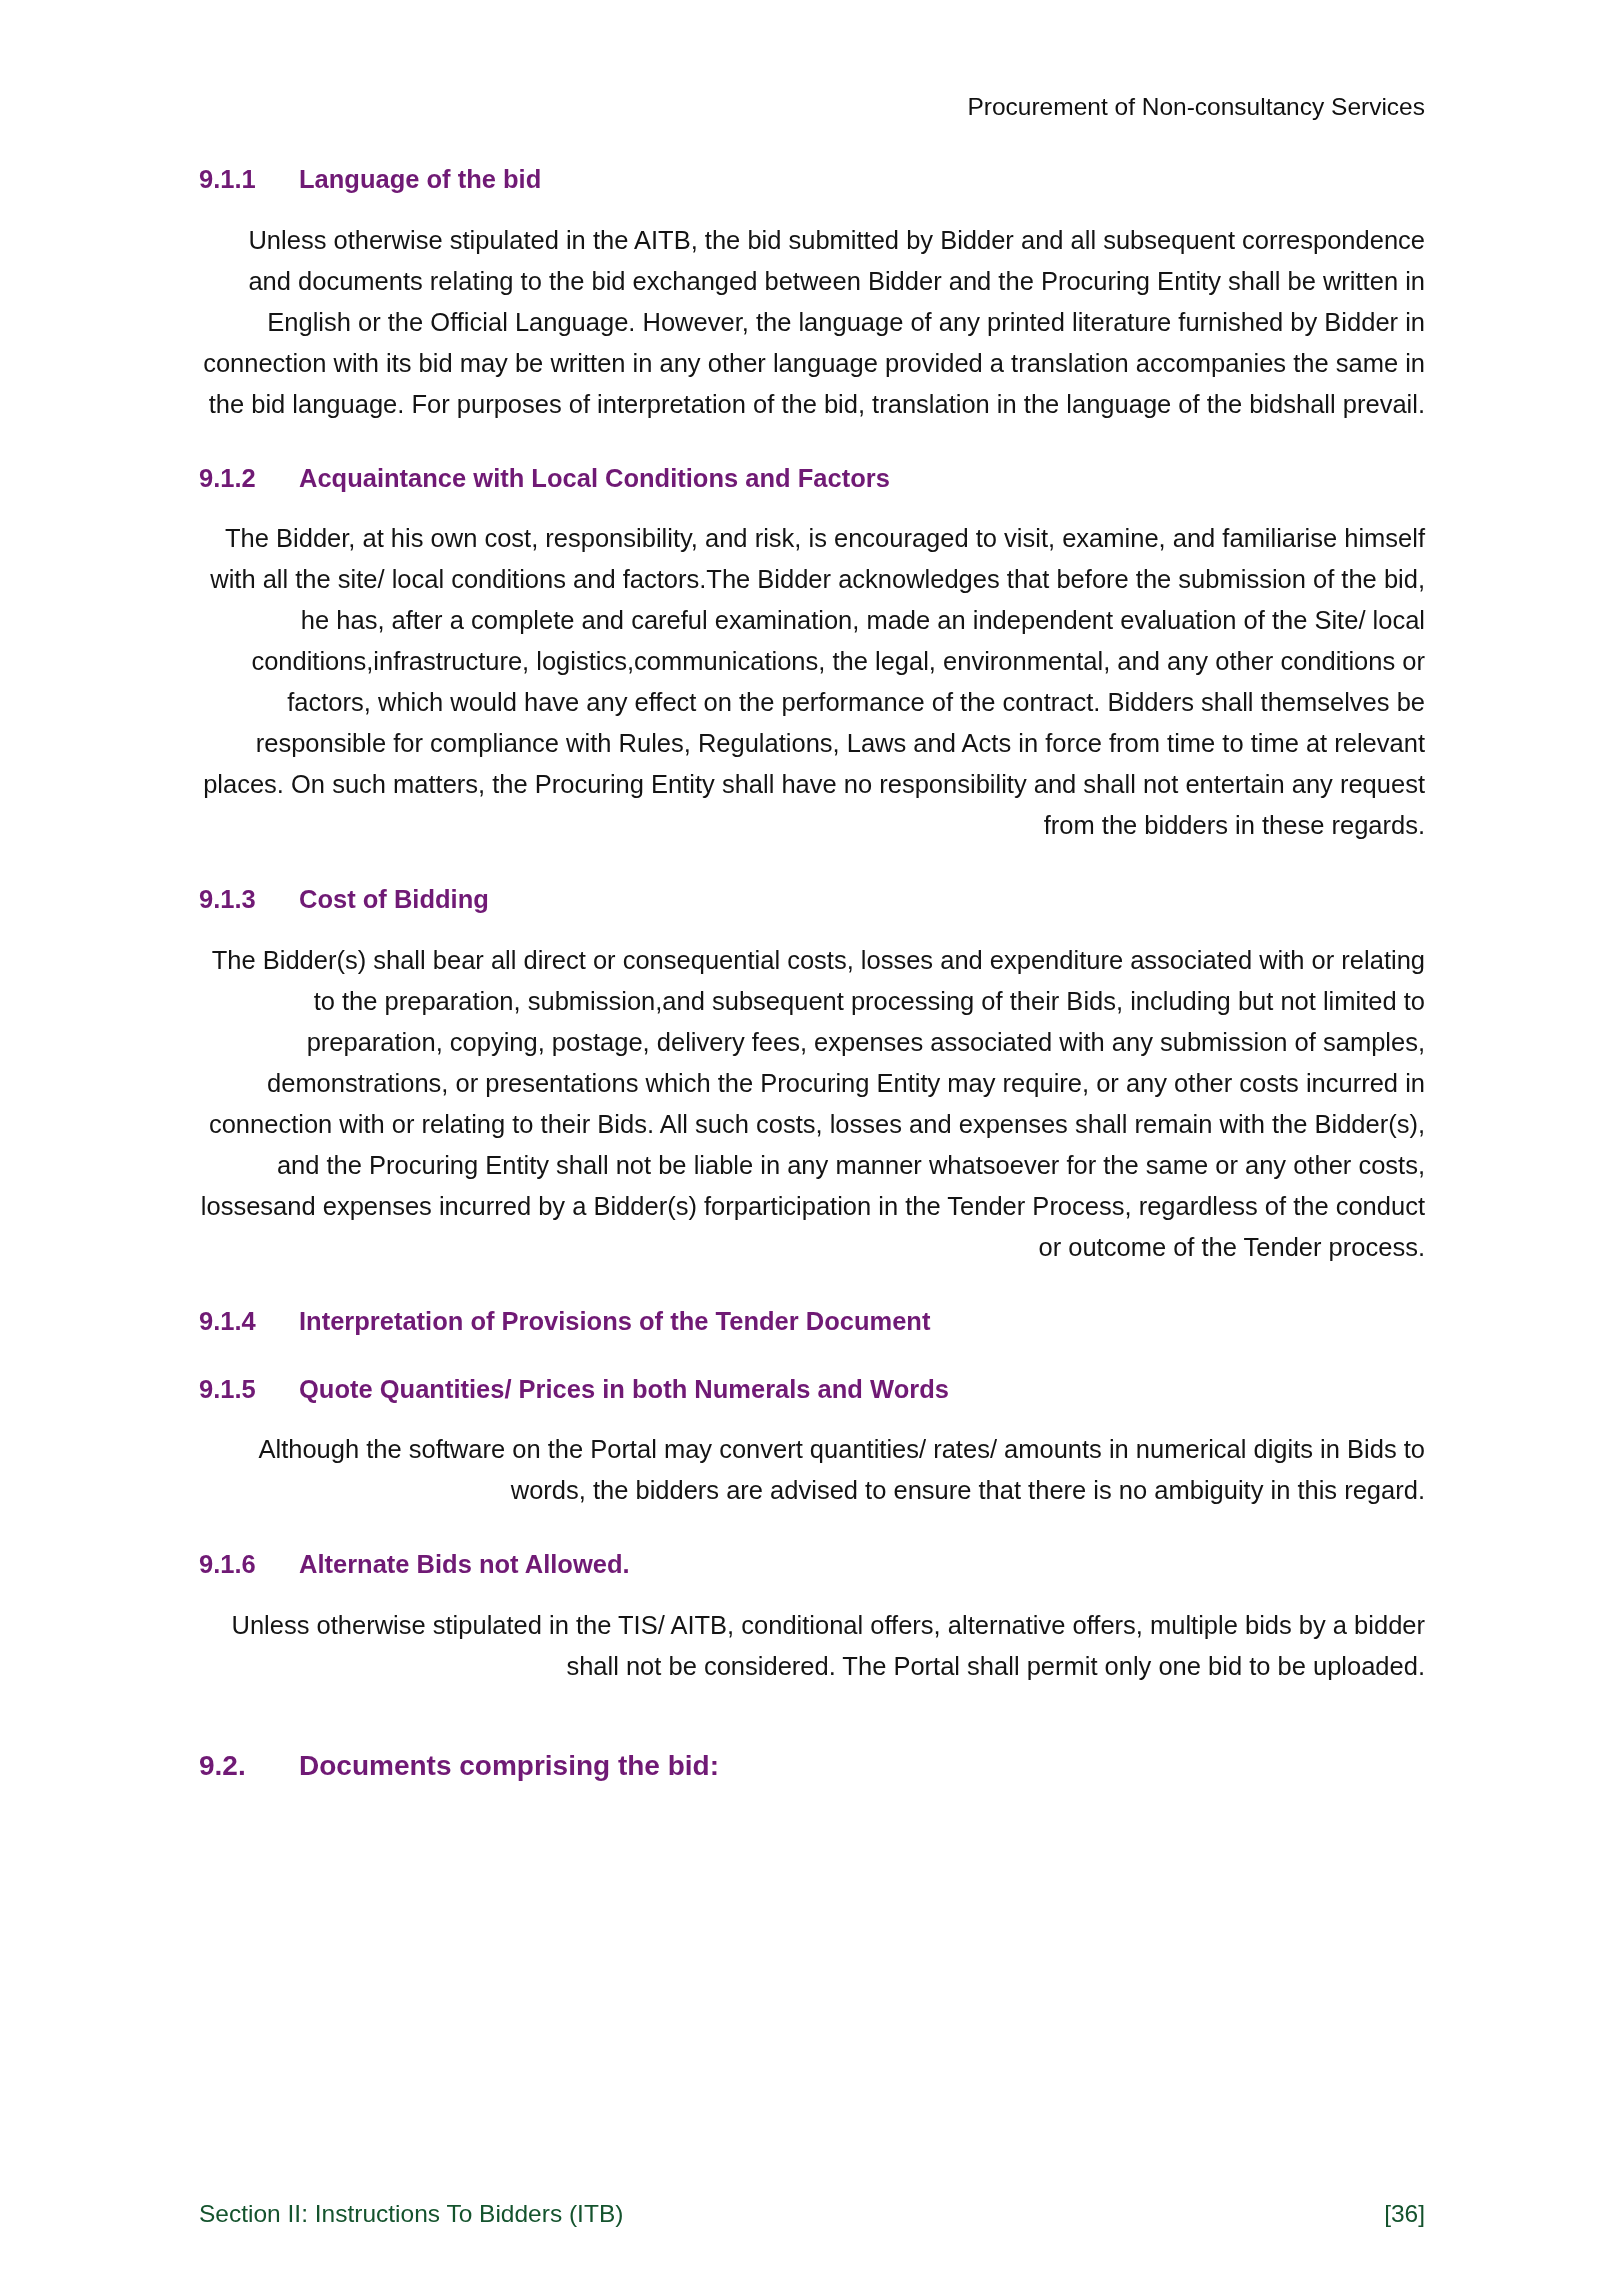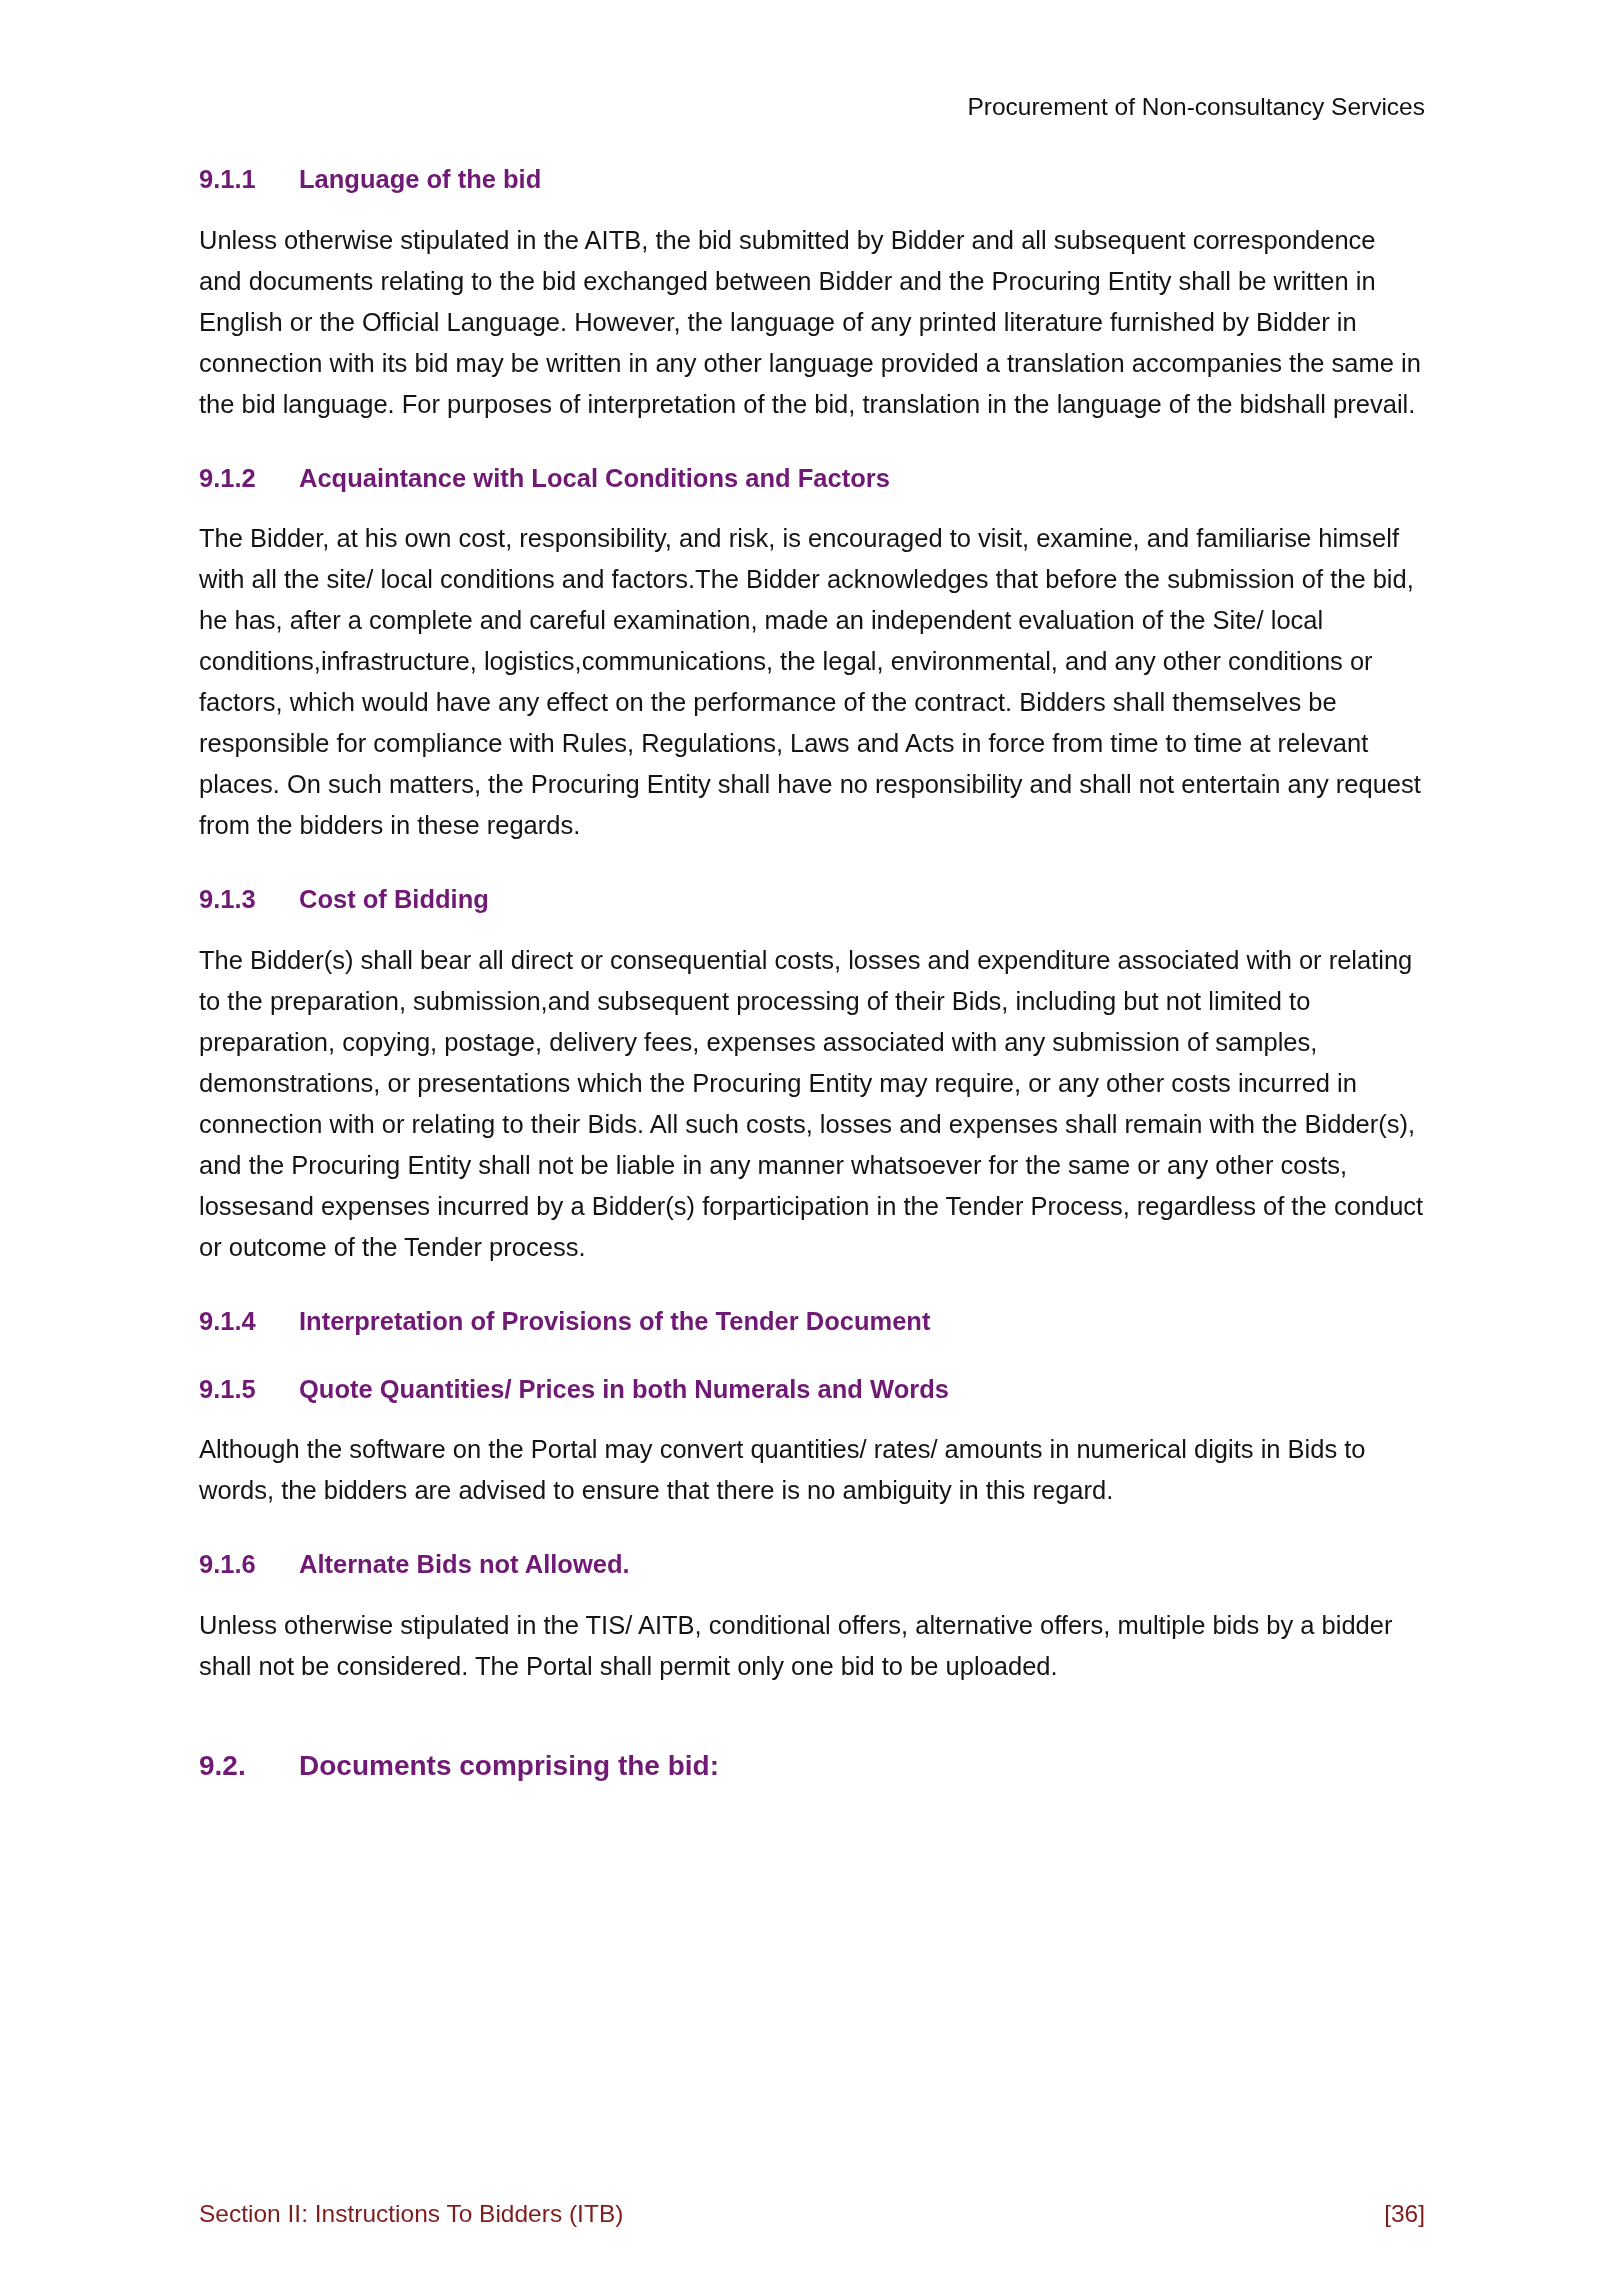--- a/index.html
+++ b/index.html
@@ -35,35 +35,35 @@
   .content > section:first-child .sec-heading { margin-top: 0; }
   .sec-num {
     width: 100px;
     flex-shrink: 0;
   }
   .sec-title { flex: 1; }
   .sec-body {
     font-size: 25.5px;
     line-height: 41px;
     color: #141414;
-    text-align: left;
+    text-align: right;
   }
   .sec-heading.major {
     font-size: 28px;
     margin-top: 63px;
   }
   .doc-footer {
     position: absolute;
     left: 199px;
     right: 196px;
     bottom: 65px;
     display: flex;
     justify-content: space-between;
     font-size: 24.5px;
-    color: #7f1d1d;
+    color: #14532d;
   }
 </style>
 </head>
 <body>
 
 <div class="page">
 
   <div class="doc-header">
     <span>Procurement of Non-consultancy Services</span>
   </div>

